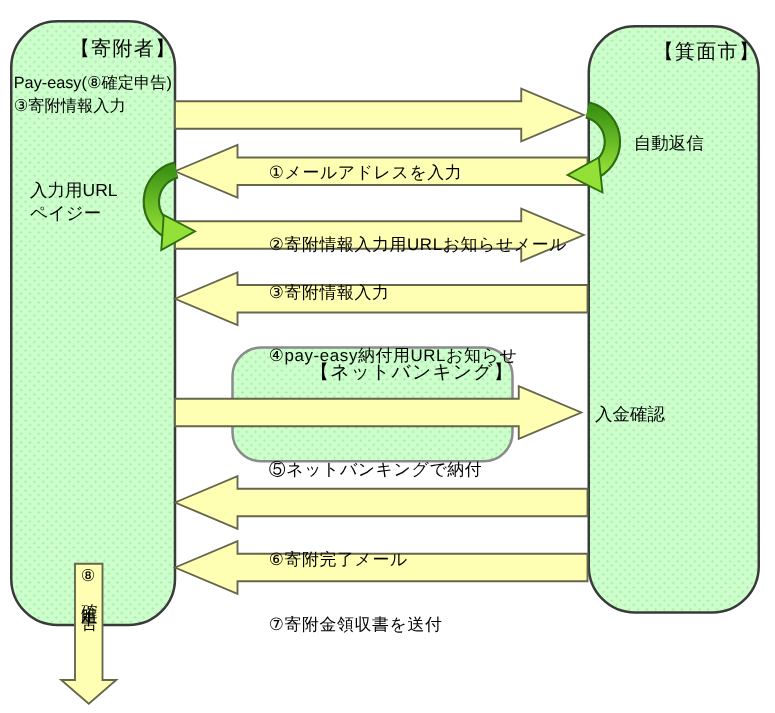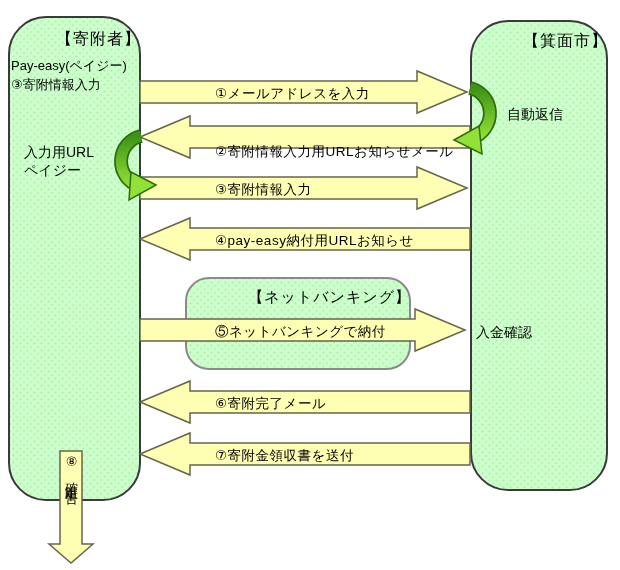--- a/index.html
+++ b/index.html
@@ -31,21 +31,21 @@
   .t-left{left:8px;top:29px;width:133px;}
   .t-right{left:470px;top:31px;width:138px;}
   .t-net{left:185px;top:288px;width:226px;font-size:15px;z-index:5;}
   .note{
     position:absolute;font-size:13px;line-height:18px;
     white-space:nowrap;z-index:5;
   }
   svg.arrows{position:absolute;left:0;top:0;z-index:3;pointer-events:none;}
   .arrow-label{
     position:absolute;left:215px;font-size:13.5px;letter-spacing:0.5px;
-    white-space:nowrap;z-index:6;
+    white-space:nowrap;z-index:6;margin-top:44px;
   }
   .v-label{
     position:absolute;left:62px;top:454px;z-index:6;
     writing-mode:vertical-rl;text-orientation:upright;
     font-size:13px;letter-spacing:3px;line-height:19px;
   }
 </style>
 </head>
 <body>
 
@@ -81,21 +81,21 @@
     <path d="M 141 136 A 26 26 0 0 0 139 186" fill="none" stroke="#2d6e10" stroke-width="14"></path>
     <path d="M 141 136 A 26 26 0 0 0 139 186" fill="none" stroke="url(#curveGrad)" stroke-width="10.5"></path>
     <polygon points="156,185 131,172 129,200" fill="#93e036" stroke="#2d6e10" stroke-width="1.5"></polygon>
   </g>
 </svg>
 
 <div class="box-title t-left">【寄附者】</div>
 <div class="box-title t-right">【箕面市】</div>
 <div class="box-title t-net">【ネットバンキング】</div>
 
-<div class="note" style="left:11px;top:57px;">Pay-easy(ペイジー)</div>
+<div class="note" style="left:11px;top:57px;">Pay-easy(⑧確定申告)</div>
 <div class="note" style="left:11px;top:76px;">③寄附情報入力</div>
 <div class="note" style="left:24px;top:143px;font-size:14px;">入力用URL</div>
 <div class="note" style="left:24px;top:161px;font-size:14px;">ペイジー</div>
 <div class="note" style="left:507px;top:105px;font-size:14px;text-align:right;">自動返信</div>
 <div class="note" style="left:476px;top:324px;font-size:14px;font-family:Liberation Mono, monospace;">入金確認</div>
 
 <div class="arrow-label" style="top:85px;">①メールアドレスを入力</div>
 <div class="arrow-label" style="top:143px;">②寄附情報入力用URLお知らせメール</div>
 <div class="arrow-label" style="top:181px;">③寄附情報入力</div>
 <div class="arrow-label" style="top:232px;">④pay-easy納付用URLお知らせ</div>

